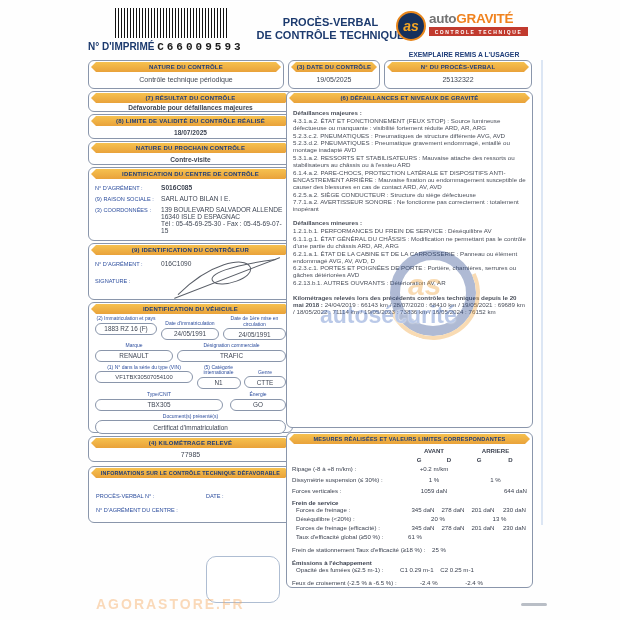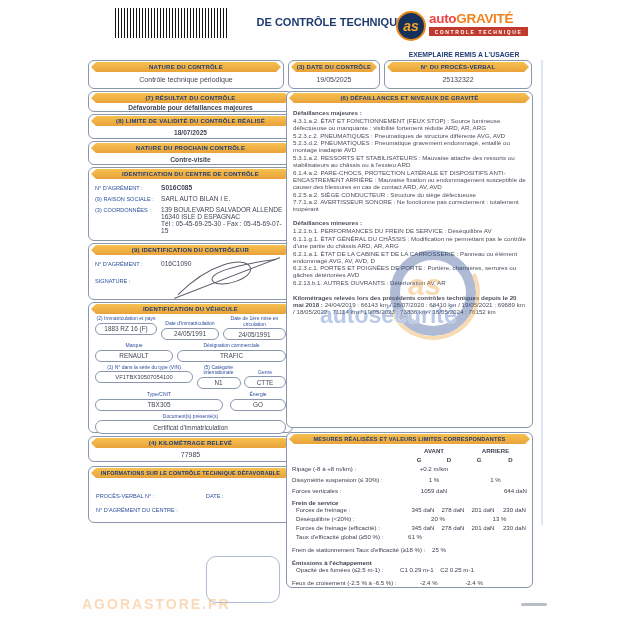--- a/index.html
+++ b/index.html
@@ -23,21 +23,21 @@
   #printedno{position:absolute;left:88px;top:41px;font-size:10px;font-weight:bold;color:#1c3a6e;white-space:nowrap;}
   #printedno .num{font-family:"Liberation Mono",monospace;color:#1a1a1a;letter-spacing:3px;font-weight:bold;font-size:11px;}
   #doctitle{position:absolute;left:238px;top:16px;width:185px;text-align:center;
             color:#1c3a6e;font-weight:bold;font-size:11px;line-height:13px;}
   #logo{position:absolute;left:396px;top:11px;width:136px;}
   #logo .row{display:flex;align-items:flex-start;}
   #logo .circle{width:26px;height:26px;border-radius:50%;background:#16305c;border:2px solid #e8861b;
         color:#f5a623;font-weight:bold;font-size:14px;display:flex;align-items:center;justify-content:center;font-style:italic;}
   #logo .brand{margin-left:3px;}
   #logo .brand .line1{font-size:13.5px;font-weight:bold;letter-spacing:-.3px;white-space:nowrap;}
-  #logo .brand .auto{color:#ef4444;} #logo .brand .secu{color:#f0821e;}
+  #logo .brand .auto{color:#737373;} #logo .brand .secu{color:#f0821e;}
   #logo .brand .redbar{margin-top:1px;background:#c13a2e;color:#fff;font-size:5px;font-weight:bold;
         letter-spacing:1.6px;text-align:center;padding:1.5px 0;width:99px;}
   #copynote{position:absolute;left:396px;top:51px;width:136px;text-align:center;
             color:#1e3c78;font-weight:bold;font-size:6.8px;white-space:nowrap;}
 
   
   .frow{display:flex;padding:0 6px;margin-top:4px;}
   .frow .k{width:66px;flex:none;color:#2d4e9e;font-size:5.6px;padding-top:1px;}
   .frow .v{font-size:6.6px;color:#3f4654;}
 
@@ -70,34 +70,39 @@
   .mc{width:30px;flex:none;text-align:center;}
   .mc4{width:33px;flex:none;text-align:center;}
   .msp{width:60px;flex:none;text-align:center;}
   .msp2{width:63px;flex:none;text-align:center;}
   .mtitle{font-weight:bold;margin-top:3px;}
   .indent{padding-left:4px;}
   .mgap{height:4px;}
 
   
   #emptybox{position:absolute;left:206px;top:556px;width:72px;height:45px;border:1px solid #aebdd2;border-radius:10px;background:#fff;}
-  #agora{position:absolute;left:82px;top:596px;font-size:14px;font-weight:bold;color:rgba(245,166,90,.42);letter-spacing:2px;}
+  #agora{position:absolute;left:96px;top:596px;font-size:14px;font-weight:bold;color:rgba(245,166,90,.42);letter-spacing:2px;}
   #footsmudge{position:absolute;left:521px;top:603px;width:26px;height:3px;background:#b9bec6;filter:blur(.6px);border-radius:2px;}
   #edgeline{position:absolute;left:541px;top:60px;width:2px;height:465px;background:rgba(120,160,215,.25);}
 
   .sig{position:absolute;right:4px;top:10px;width:120px;height:46px;}
   .sig path{stroke:#5a5f68;stroke-width:1.1;fill:none;stroke-linecap:round;}
 </style>
 </head>
 <body>
 
 <div id="page">
 
   <div id="barcode"></div>
+  <div id="printedno">
+    <span>N° D'IMPRIMÉ</span>
+    <span class="num">C66009593</span>
+  </div>
   <div id="doctitle">
+    <div>PROCÈS-VERBAL</div>
     <div>DE CONTRÔLE TECHNIQUE</div>
   </div>
   <div id="logo">
     <div class="row">
       <div class="circle">as</div>
       <div class="brand">
         <div class="line1"><span class="auto">auto</span><span class="secu">GRAVITÉ</span></div>
         <div class="redbar">CONTROLE TECHNIQUE</div>
       </div>
     </div>

